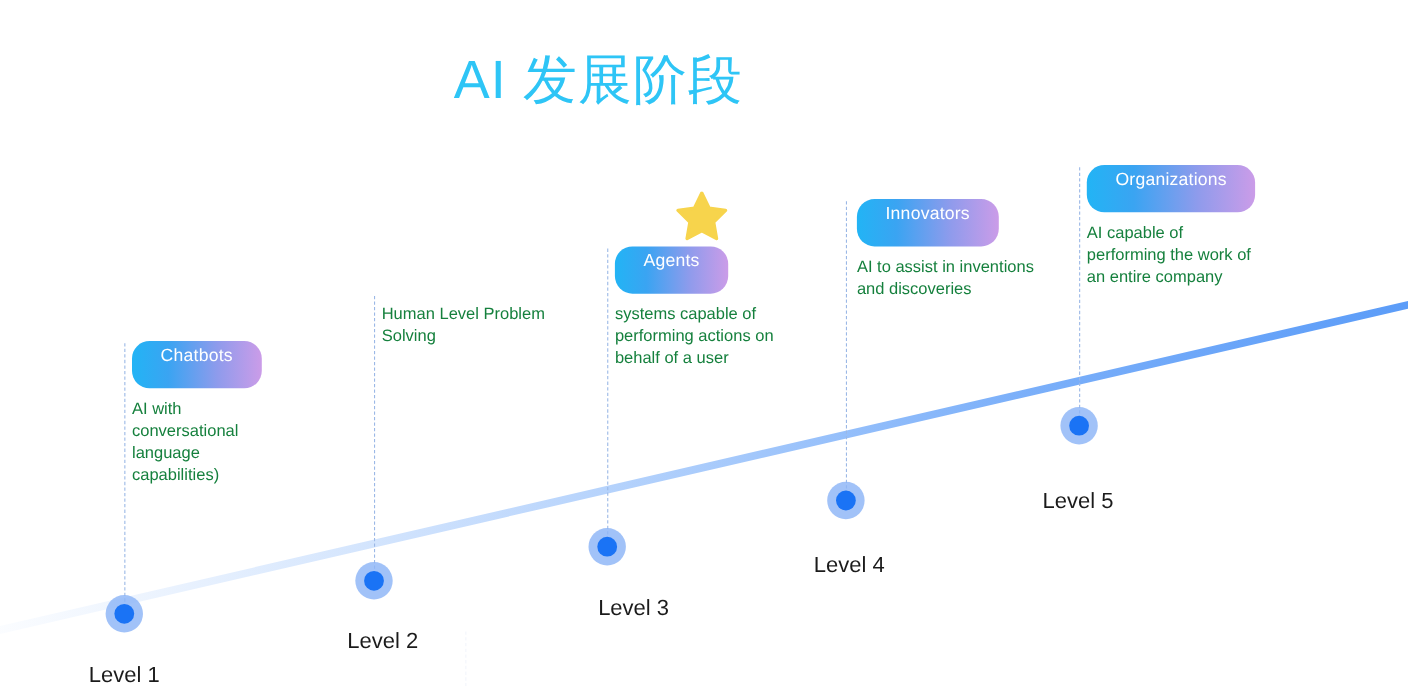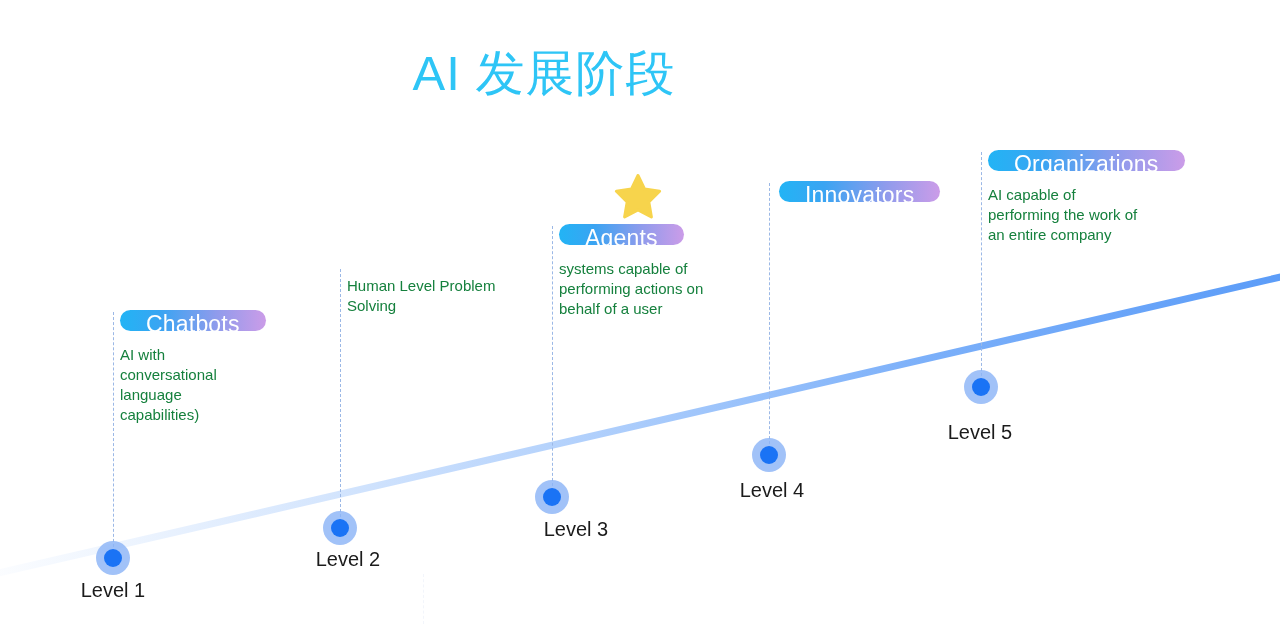--- a/index.html
+++ b/index.html
@@ -81,35 +81,36 @@
   }
 
   
   .level-label {
     position: absolute;
     font-size: 20px;
     line-height: 24px;
     color: #1b1b1b;
     white-space: nowrap;
     transform: translateX(-50%);
+    margin-top: 24px;
   }
 
   
   .stage-block {
     position: absolute;
   }
   .pill {
     display: inline-block;
-    height: 21px;
+    height: 43px;
     line-height: 28px;
     padding: 0 26px;
     border-radius: 16px;
     background: linear-gradient(90deg, #22b4f5 0%, #3aa4f2 28%, #8f9bec 66%, #cb9ce8 100%);
     color: #ffffff;
-    font-size: 23px;
+    font-size: 16px;
     letter-spacing: 0.2px;
     white-space: nowrap;
     text-align: center;
     box-sizing: border-box;
   }
   .desc {
     margin-top: 9px;
     font-size: 15px;
     line-height: 20px;
     color: #15803d;
@@ -179,20 +180,22 @@
   </div>
   <div class="dot-wrap" style="left:552px; top:497px;">
     <div class="dot-halo"></div>
     <div class="dot-core"></div>
   </div>
   <div class="level-label" style="left:576px; top:517px;">Level 3</div>
 
   <div class="connector" style="left:769px; top:183px; height:266px;"></div>
   <div class="stage-block" style="left:779px; top:181px;">
     <div class="pill">Innovators</div>
+    <div class="desc">AI to assist in inventions
+and discoveries</div>
   </div>
   <div class="dot-wrap" style="left:769px; top:455px;">
     <div class="dot-halo"></div>
     <div class="dot-core"></div>
   </div>
   <div class="level-label" style="left:772px; top:478px;">Level 4</div>
 
   <div class="connector" style="left:981px; top:152px; height:229px;"></div>
   <div class="stage-block" style="left:988px; top:150px;">
     <div class="pill">Organizations</div>

